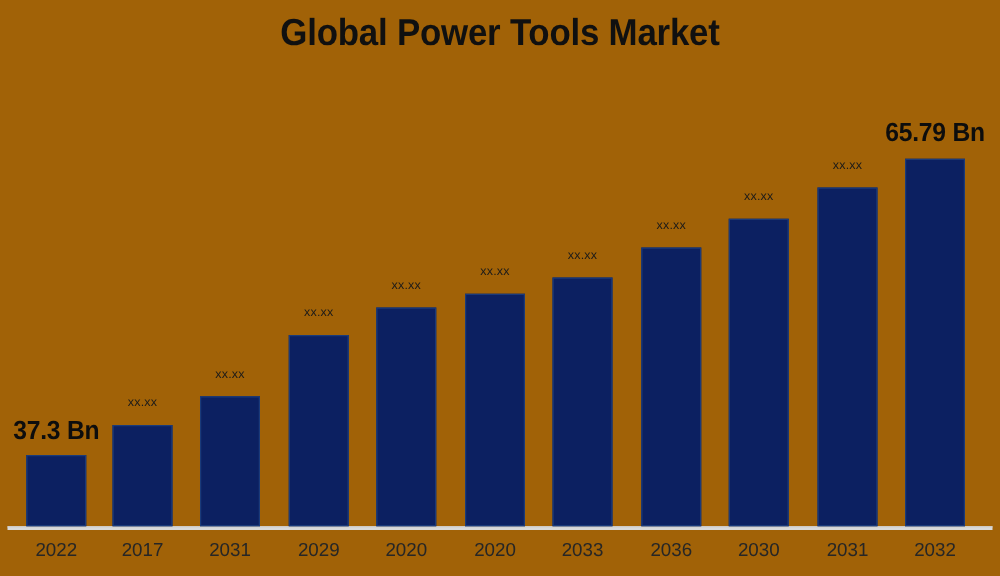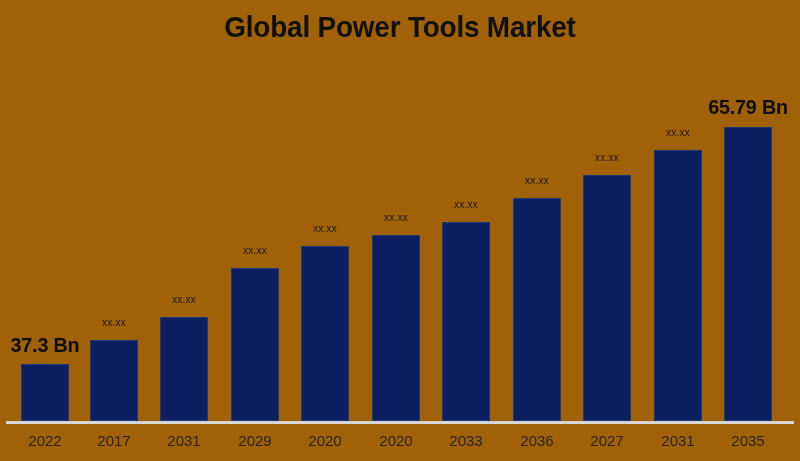--- a/index.html
+++ b/index.html
@@ -144,28 +144,28 @@
           <div class="tick-label">2033</div>
         </div>
         <div class="cat-slot" style="left: 513px; width: 48px;">
           <div class="bar" title="2029: xx.xx" style="width: 48px; top: 198px; height: 223px; bottom: auto; background: rgb(12, 32, 97);"></div>
           <div class="bar-label" style="top: 175px;">xx.xx</div>
           <div class="tick-label">2036</div>
         </div>
         <div class="cat-slot" style="left: 583px; width: 48px;">
           <div class="bar" title="2030: xx.xx" style="width: 48px; top: 175px; height: 246px; bottom: auto; background: rgb(12, 32, 97);"></div>
           <div class="bar-label" style="top: 152px;">xx.xx</div>
-          <div class="tick-label">2027</div>
+          <div class="tick-label">2030</div>
         </div>
         <div class="cat-slot" style="left: 654px; width: 48px;">
           <div class="bar" title="2031: xx.xx" style="width: 48px; top: 150px; height: 271px; bottom: auto; background: rgb(12, 32, 97);"></div>
           <div class="bar-label" style="top: 127px;">xx.xx</div>
           <div class="tick-label">2031</div>
         </div>
         <div class="cat-slot" style="left: 724px; width: 48px;">
           <div class="bar" title="2032: 65.79 Bn" style="width: 48px; top: 127px; height: 294px; bottom: auto; background: rgb(12, 32, 97);"></div>
           <div class="bar-label highlight" style="top: 95px; transform: translateX(-50%) scaleX(0.94);">65.79 Bn</div>
-          <div class="tick-label">2035</div>
+          <div class="tick-label">2032</div>
         </div>
       </div>
   </div>
 
 </div>
 
 </body></html>

